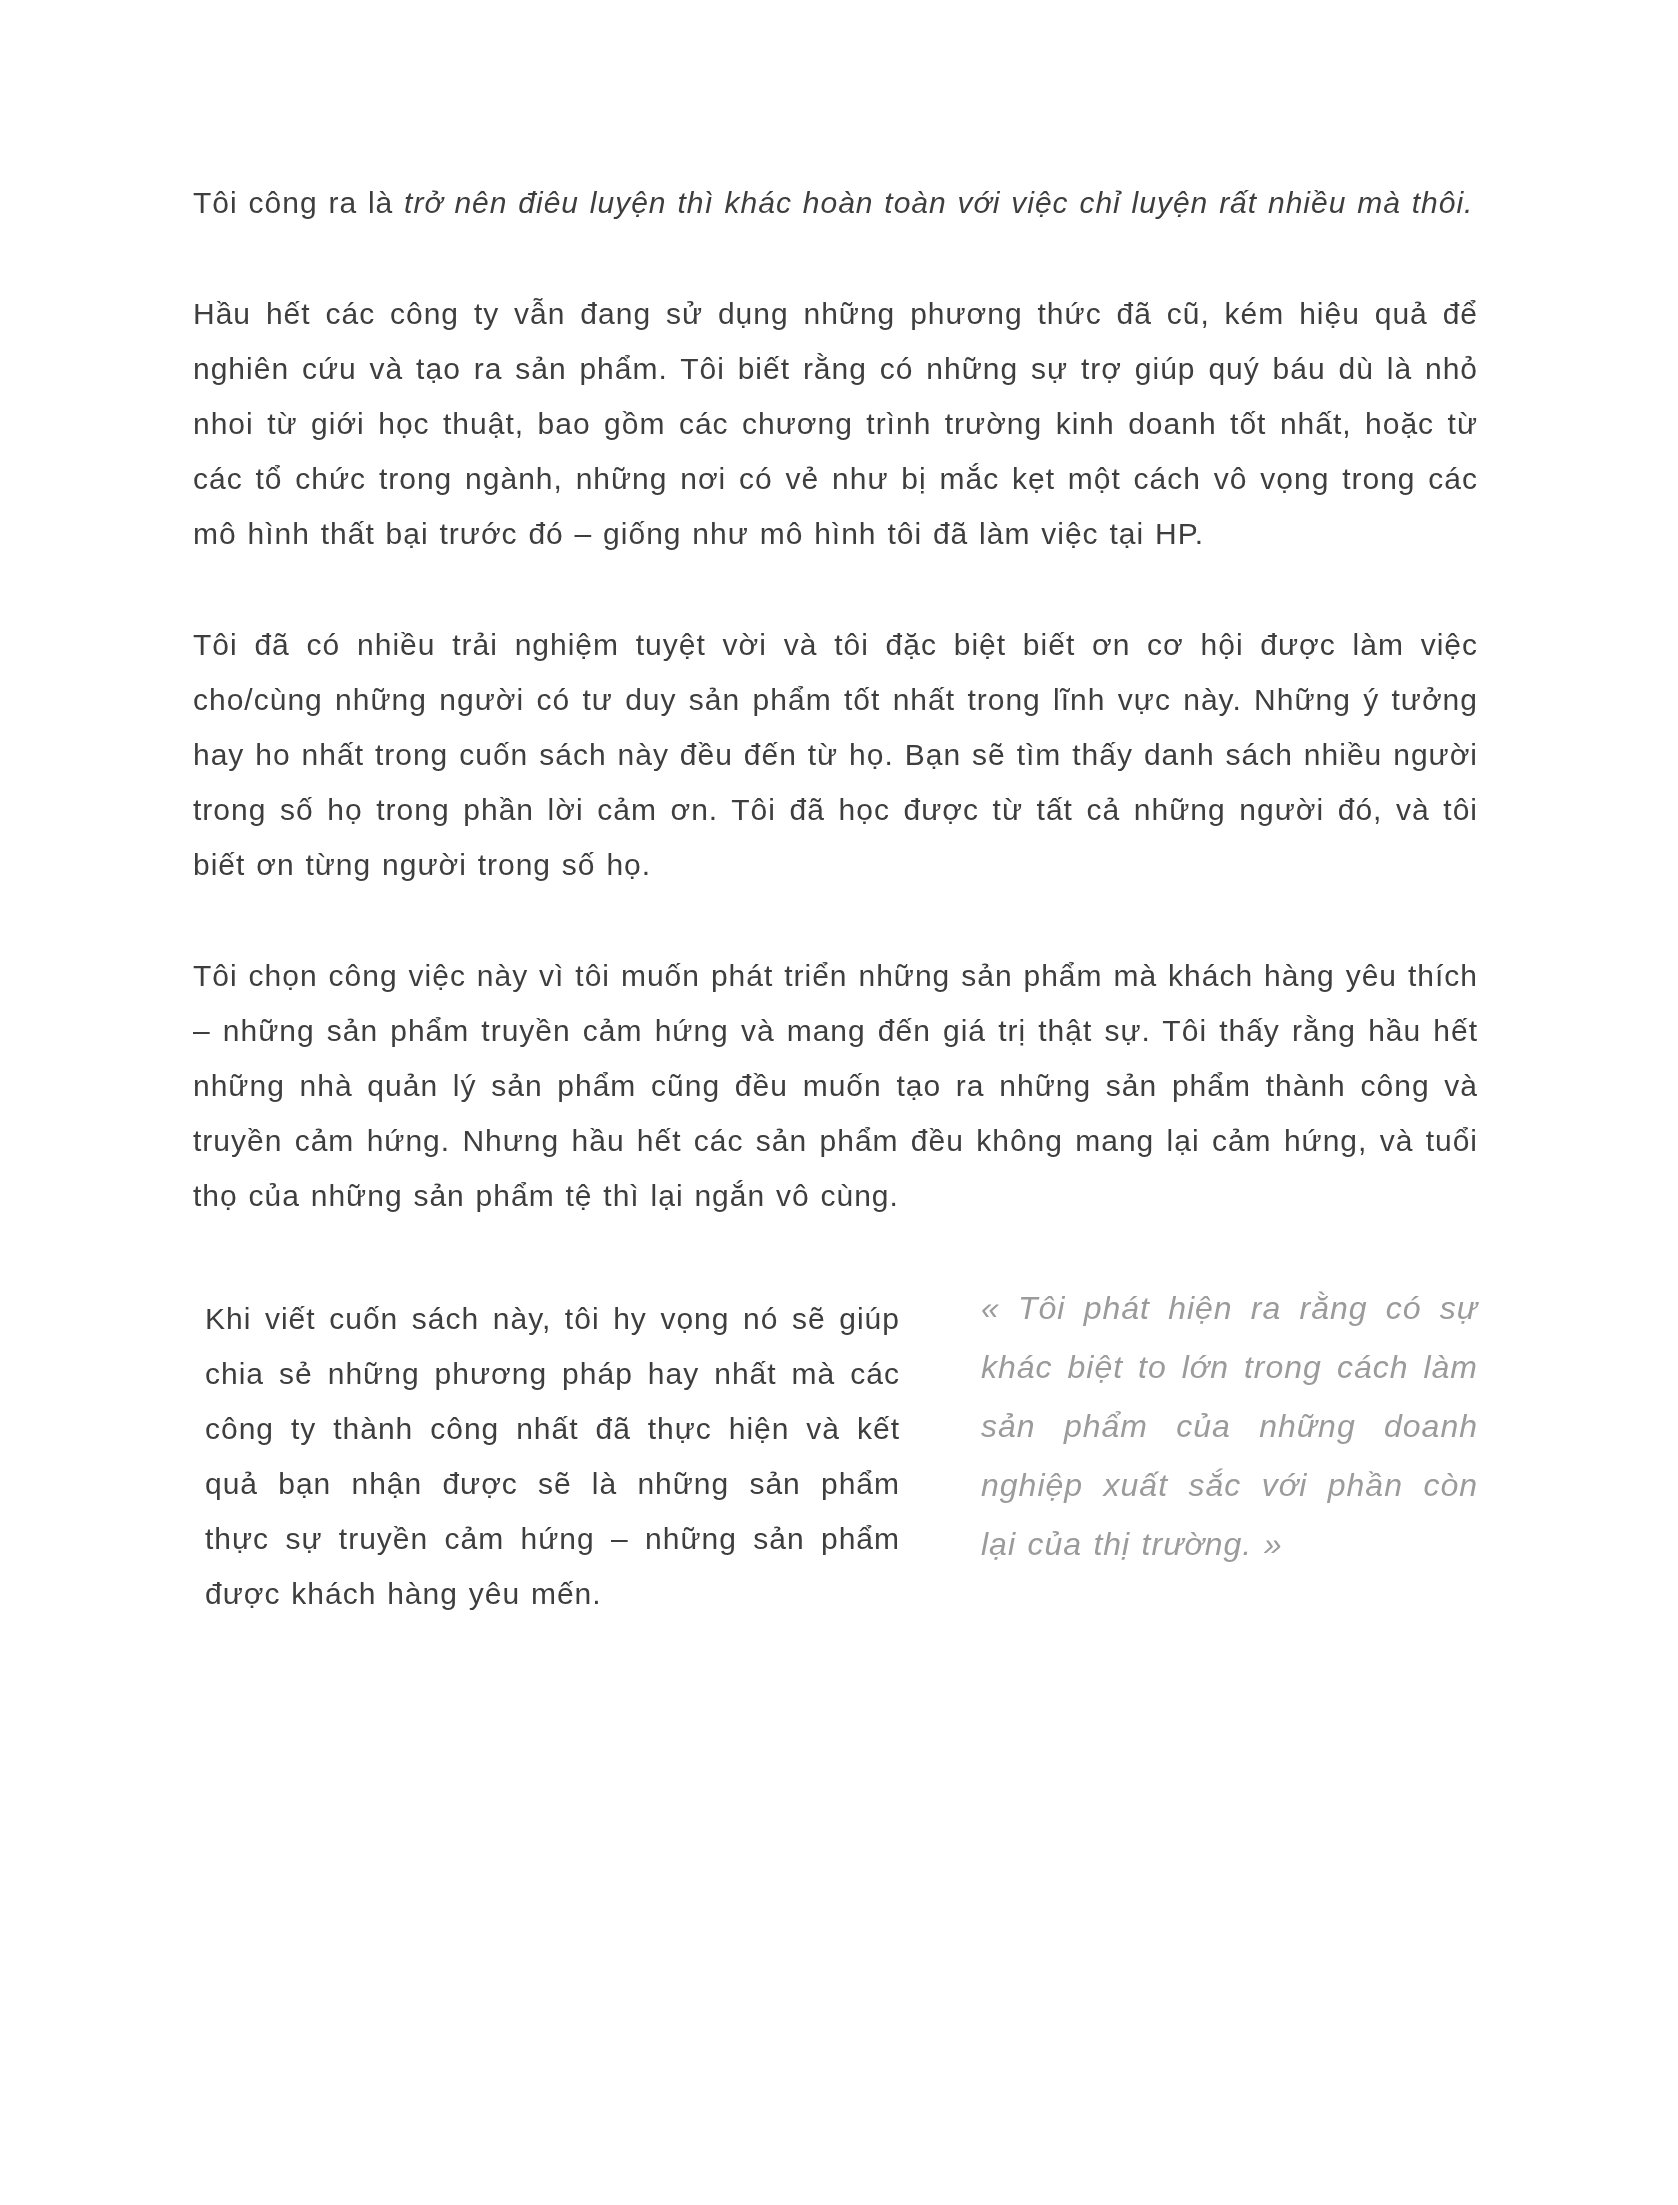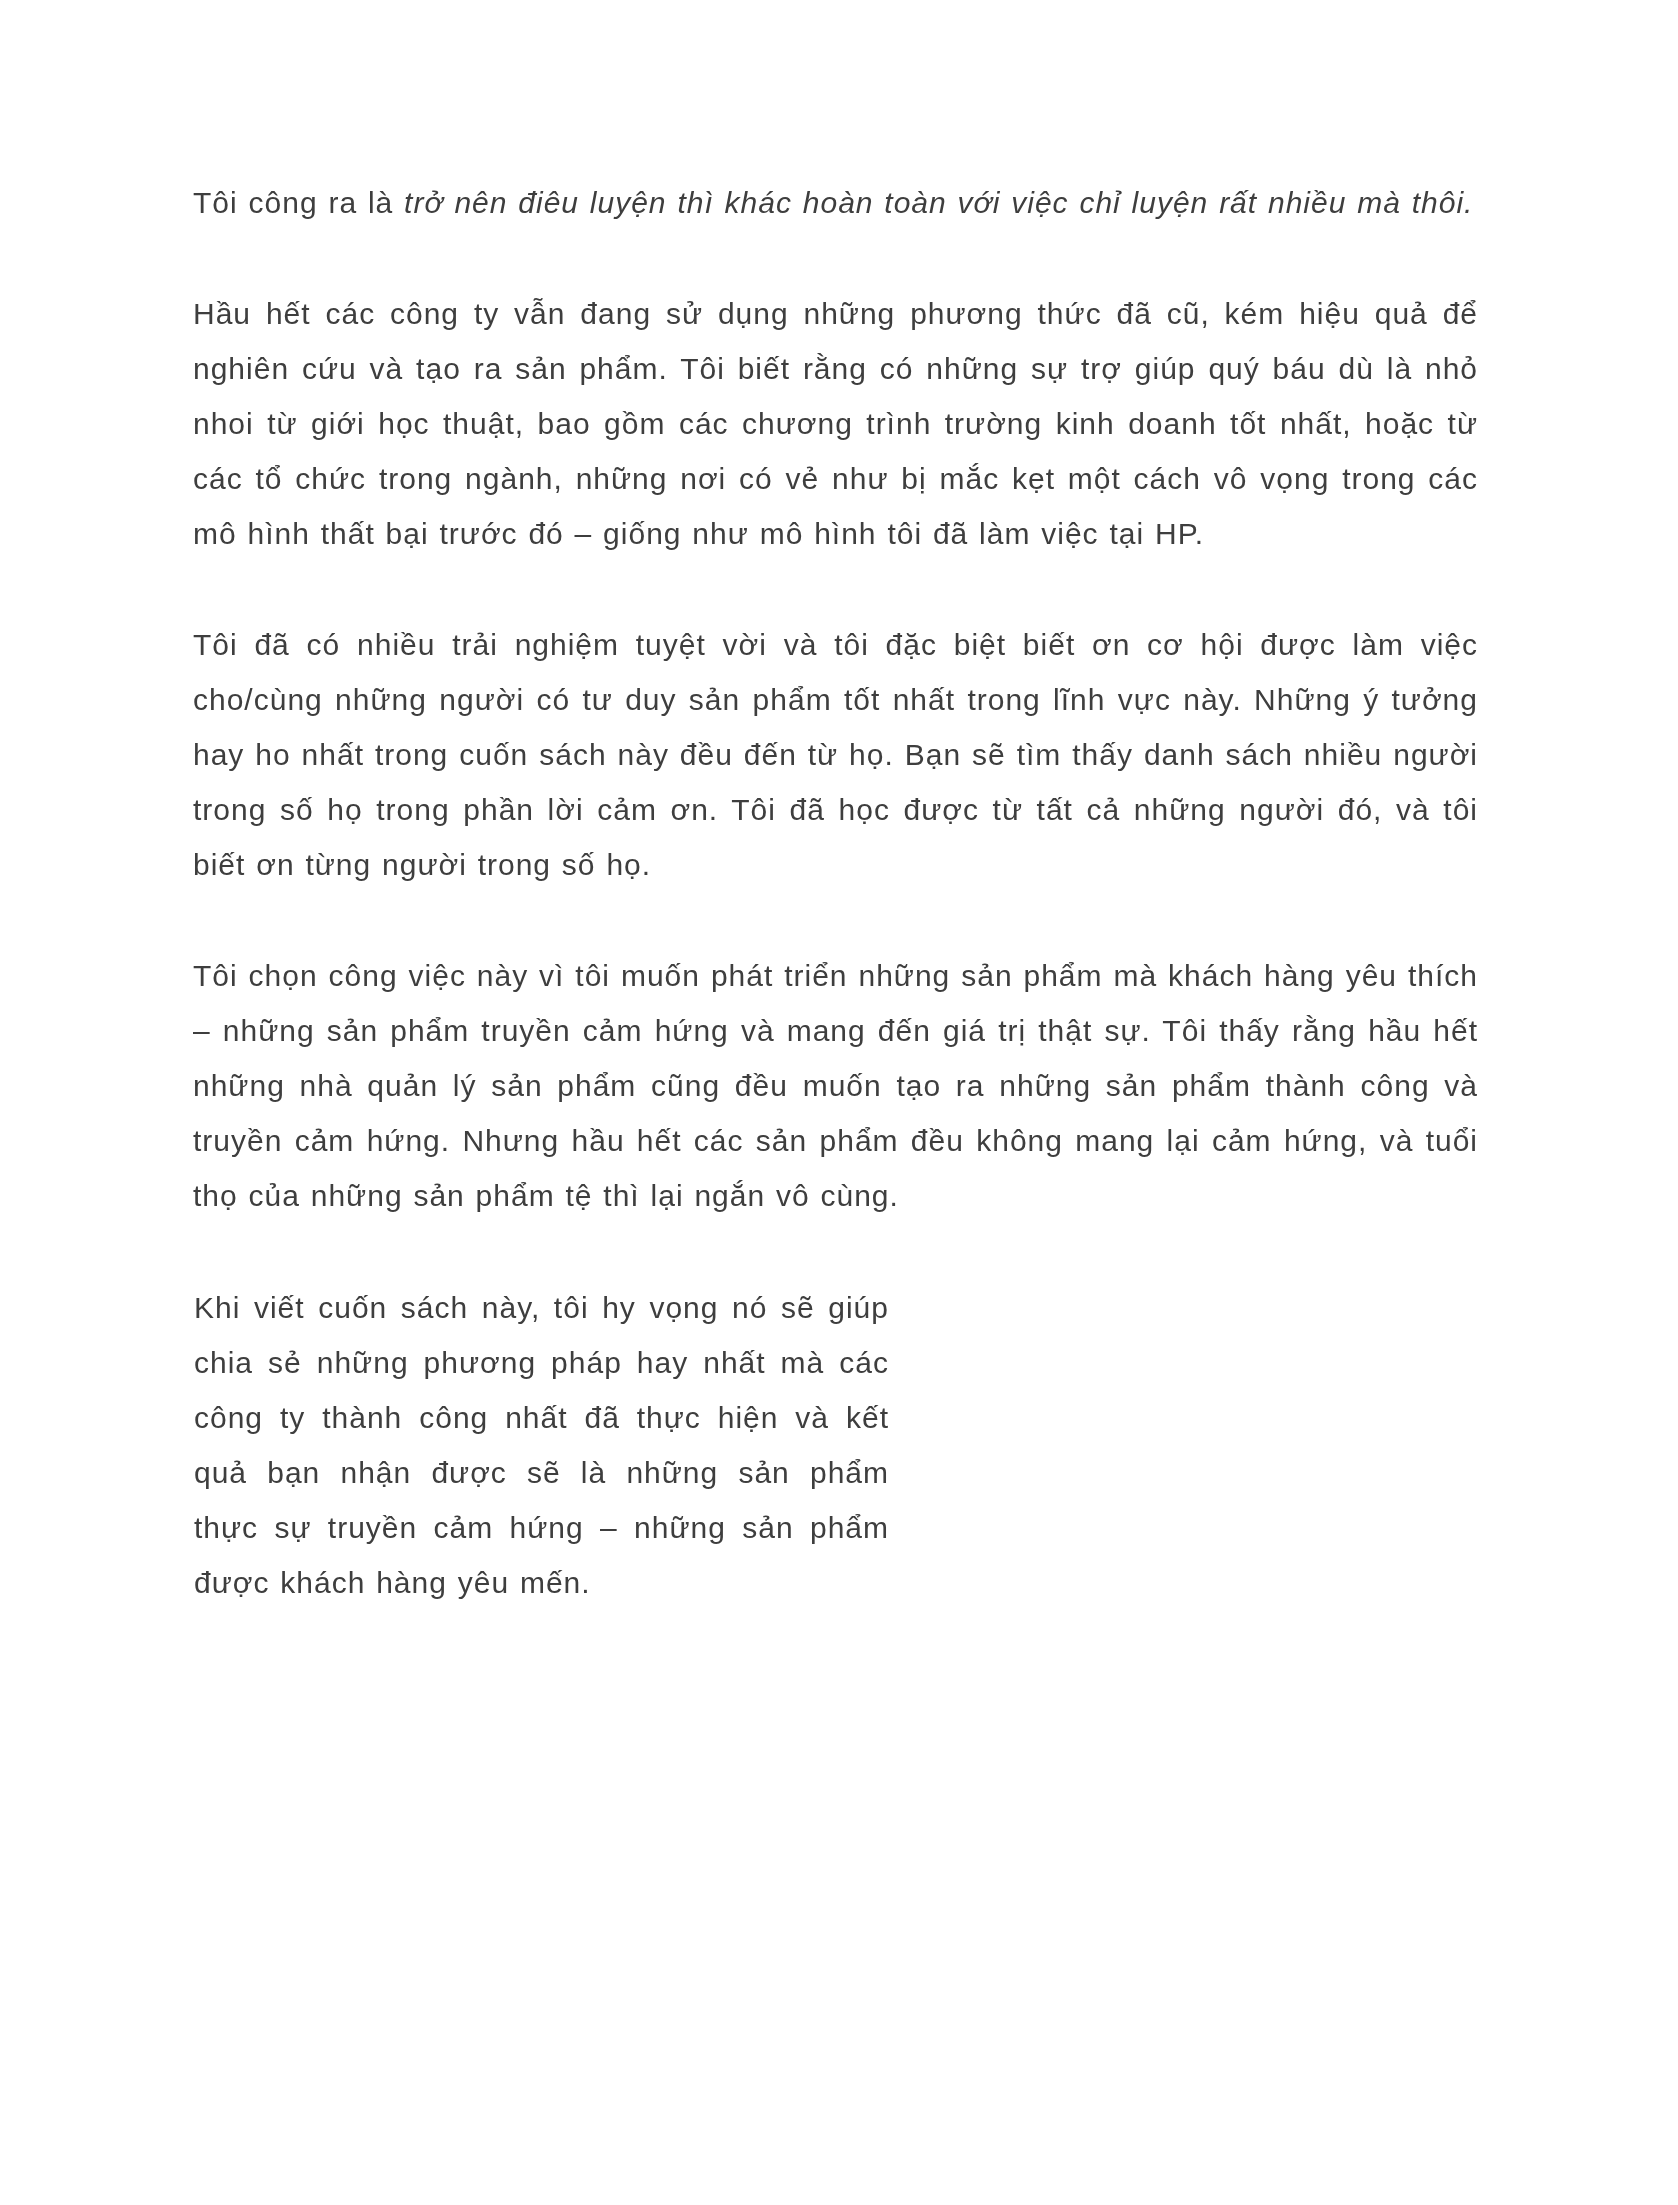--- a/index.html
+++ b/index.html
@@ -33,21 +33,21 @@
   .para em {
     font-style: italic;
   }
   .columns {
     display: flex;
     justify-content: space-between;
     align-items: flex-start;
   }
   .closing {
     width: 695px;
-    margin: 1px;
+    margin: 12px;
     flex: 0 0 auto;
   }
   .pull-quote {
     width: 497px;
     flex: 0 0 auto;
     font-size: 32px;
     line-height: 59px;
     letter-spacing: 1px;
     word-spacing: 1.5px;
     font-style: italic;
@@ -63,16 +63,17 @@
   <p class="para"><span>Tôi công ra là </span><em>trở nên điêu luyện thì khác hoàn toàn với việc chỉ luyện rất nhiều mà thôi.</em></p>
 
   <p class="para">Hầu hết các công ty vẫn đang sử dụng những phương thức đã cũ, kém hiệu quả để nghiên cứu và tạo ra sản phẩm. Tôi biết rằng có những sự trợ giúp quý báu dù là nhỏ nhoi từ giới học thuật, bao gồm các chương trình trường kinh doanh tốt nhất, hoặc từ các tổ chức trong ngành, những nơi có vẻ như bị mắc kẹt một cách vô vọng trong các mô hình thất bại trước đó – giống như mô hình tôi đã làm việc tại HP.</p>
 
   <p class="para">Tôi đã có nhiều trải nghiệm tuyệt vời và tôi đặc biệt biết ơn cơ hội được làm việc cho/cùng những người có tư duy sản phẩm tốt nhất trong lĩnh vực này. Những ý tưởng hay ho nhất trong cuốn sách này đều đến từ họ. Bạn sẽ tìm thấy danh sách nhiều người trong số họ trong phần lời cảm ơn. Tôi đã học được từ tất cả những người đó, và tôi biết ơn từng người trong số họ.</p>
 
   <p class="para">Tôi chọn công việc này vì tôi muốn phát triển những sản phẩm mà khách hàng yêu thích – những sản phẩm truyền cảm hứng và mang đến giá trị thật sự. Tôi thấy rằng hầu hết những nhà quản lý sản phẩm cũng đều muốn tạo ra những sản phẩm thành công và truyền cảm hứng. Nhưng hầu hết các sản phẩm đều không mang lại cảm hứng, và tuổi thọ của những sản phẩm tệ thì lại ngắn vô cùng.</p>
 
   <div class="columns">
     <p class="para closing">Khi viết cuốn sách này, tôi hy vọng nó sẽ giúp chia sẻ những phương pháp hay nhất mà các công ty thành công nhất đã thực hiện và kết quả bạn nhận được sẽ là những sản phẩm thực sự truyền cảm hứng – những sản phẩm được khách hàng yêu mến.</p>
+    <div class="pull-quote">« Tôi phát hiện ra rằng có sự khác biệt to lớn trong cách làm sản phẩm của những doanh nghiệp xuất sắc với phần còn lại của thị trường. »</div>
   </div>
 
 </div>
 
 
 </body></html>

